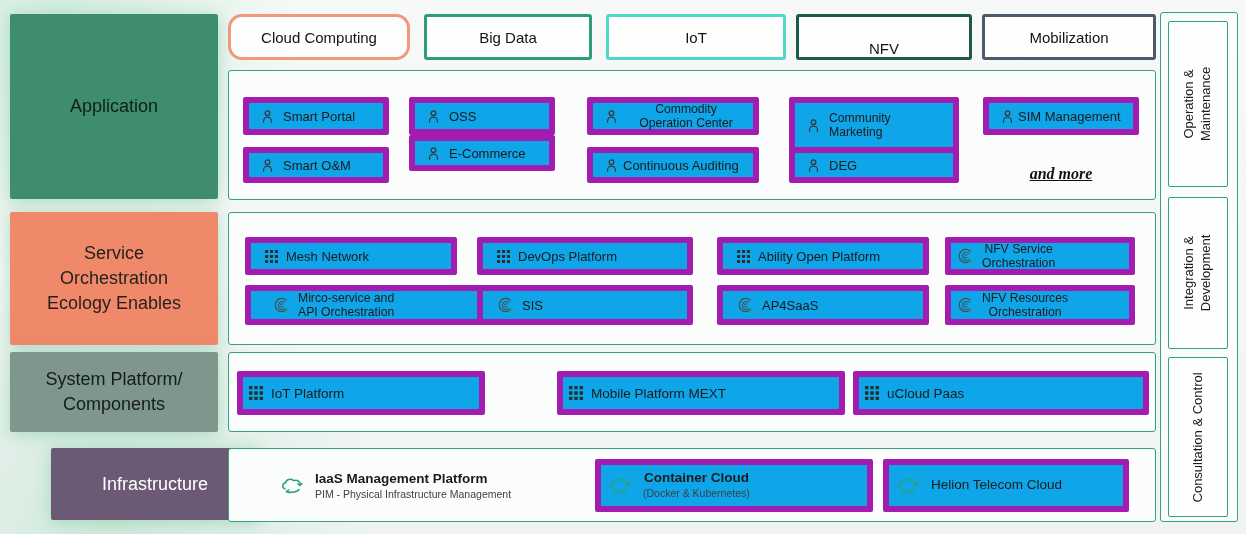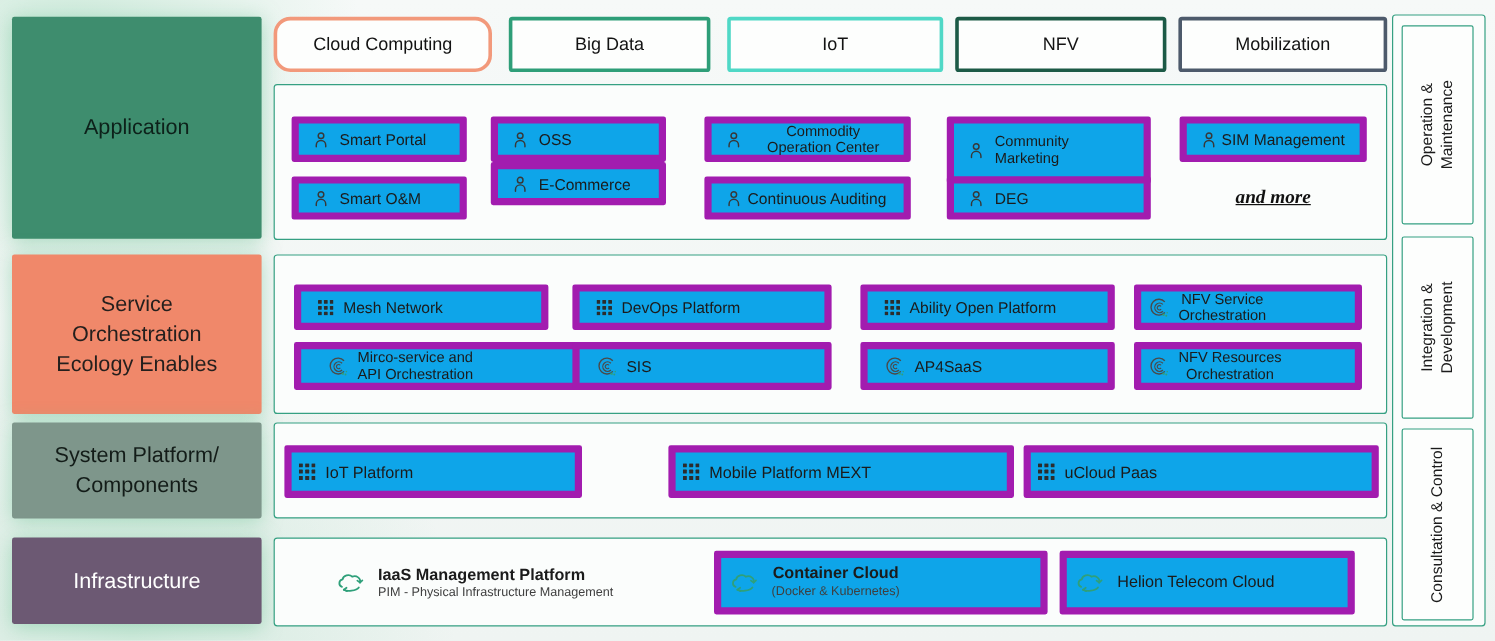--- a/index.html
+++ b/index.html
@@ -33,21 +33,21 @@
   .stack.c{text-align:center}
   .stack.grow{flex:1;text-align:center}
   .sys-lbl{font-size:13.5px}
 
   
   .infra-plain{position:absolute;display:flex;align-items:center;gap:10px;color:#1b1b1b}
   .in-title{font-size:13.5px;font-weight:700;line-height:1.25}
   .in-sub{font-size:10.5px;color:#3f3f3f;line-height:1.3}
   .in-title.normal{font-weight:400;font-size:13.5px}
 
-  .andmore{position:absolute;display:flex;align-items:center;justify-content:center;
+  .andmore{position:absolute;display:flex;align-items:flex-end;justify-content:center;
     font-family:"Liberation Serif",serif;font-style:italic;font-weight:700;font-size:16px;
     text-decoration:underline;color:#111}
 
   
   .rightwrap{left:1160px;top:12px;width:78px;height:510px;border:1.5px solid #35a082;border-radius:3px;background:#fbfdfc}
   .rightbox{position:absolute;left:7px;width:60px;border:1.2px solid #35a082;border-radius:2px;background:#fdfefd;
     display:flex;align-items:center;justify-content:center}
   .vtext{transform:rotate(-90deg);white-space:nowrap;text-align:center;font-size:13px;font-weight:500;
     color:#1b1b1b;line-height:1.3}
 </style>
@@ -100,34 +100,34 @@
     <span>Service</span>
     <span>Orchestration</span>
     <span>Ecology Enables</span>
   </div>
 
   <div class="abs leftbox" style="top: 352px; height: 80px; background-color: rgb(126, 150, 139); color: rgb(19, 28, 24);">
     <span>System Platform/</span>
     <span>Components</span>
   </div>
 
-  <div class="abs leftbox" style="top: 448px; height: 72px; background-color: rgb(108, 89, 115); color: rgb(255, 255, 255);">
+  <div class="abs leftbox" style="top: 448px; height: 72px; background-color: rgb(108, 89, 115); color: rgb(255, 255, 255); margin-left: 41px;">
     <span>Infrastructure</span>
   </div>
 
   <div class="abs tab" style="left: 228px; width: 182px; border-color: rgb(242, 153, 123); border-radius: 14px;">
     <span>Cloud Computing</span>
   </div>
   <div class="abs tab" style="left: 424px; width: 168px; border-color: rgb(46, 158, 120);">
     <span>Big Data</span>
   </div>
   <div class="abs tab" style="left: 606px; width: 180px; border-color: rgb(79, 216, 198);">
     <span>IoT</span>
   </div>
-  <div class="abs tab" style="left: 796px; width: 176px; border-color: rgb(28, 90, 70);">
+  <div class="abs tab" style="left: 796px; width: 176px; border-color: rgb(28, 90, 70); align-items: flex-end;">
     <span>NFV</span>
   </div>
   <div class="abs tab" style="left: 982px; width: 174px; border-color: rgb(77, 90, 107);">
     <span>Mobilization</span>
   </div>
 
   <div class="abs section" style="top:70px;height:130px">
     <div class="it" style="left:14px;top:26px;width:146px;height:38px">
       <svg class="ic" width="15" height="15">
           <use href="#i-person"></use>

